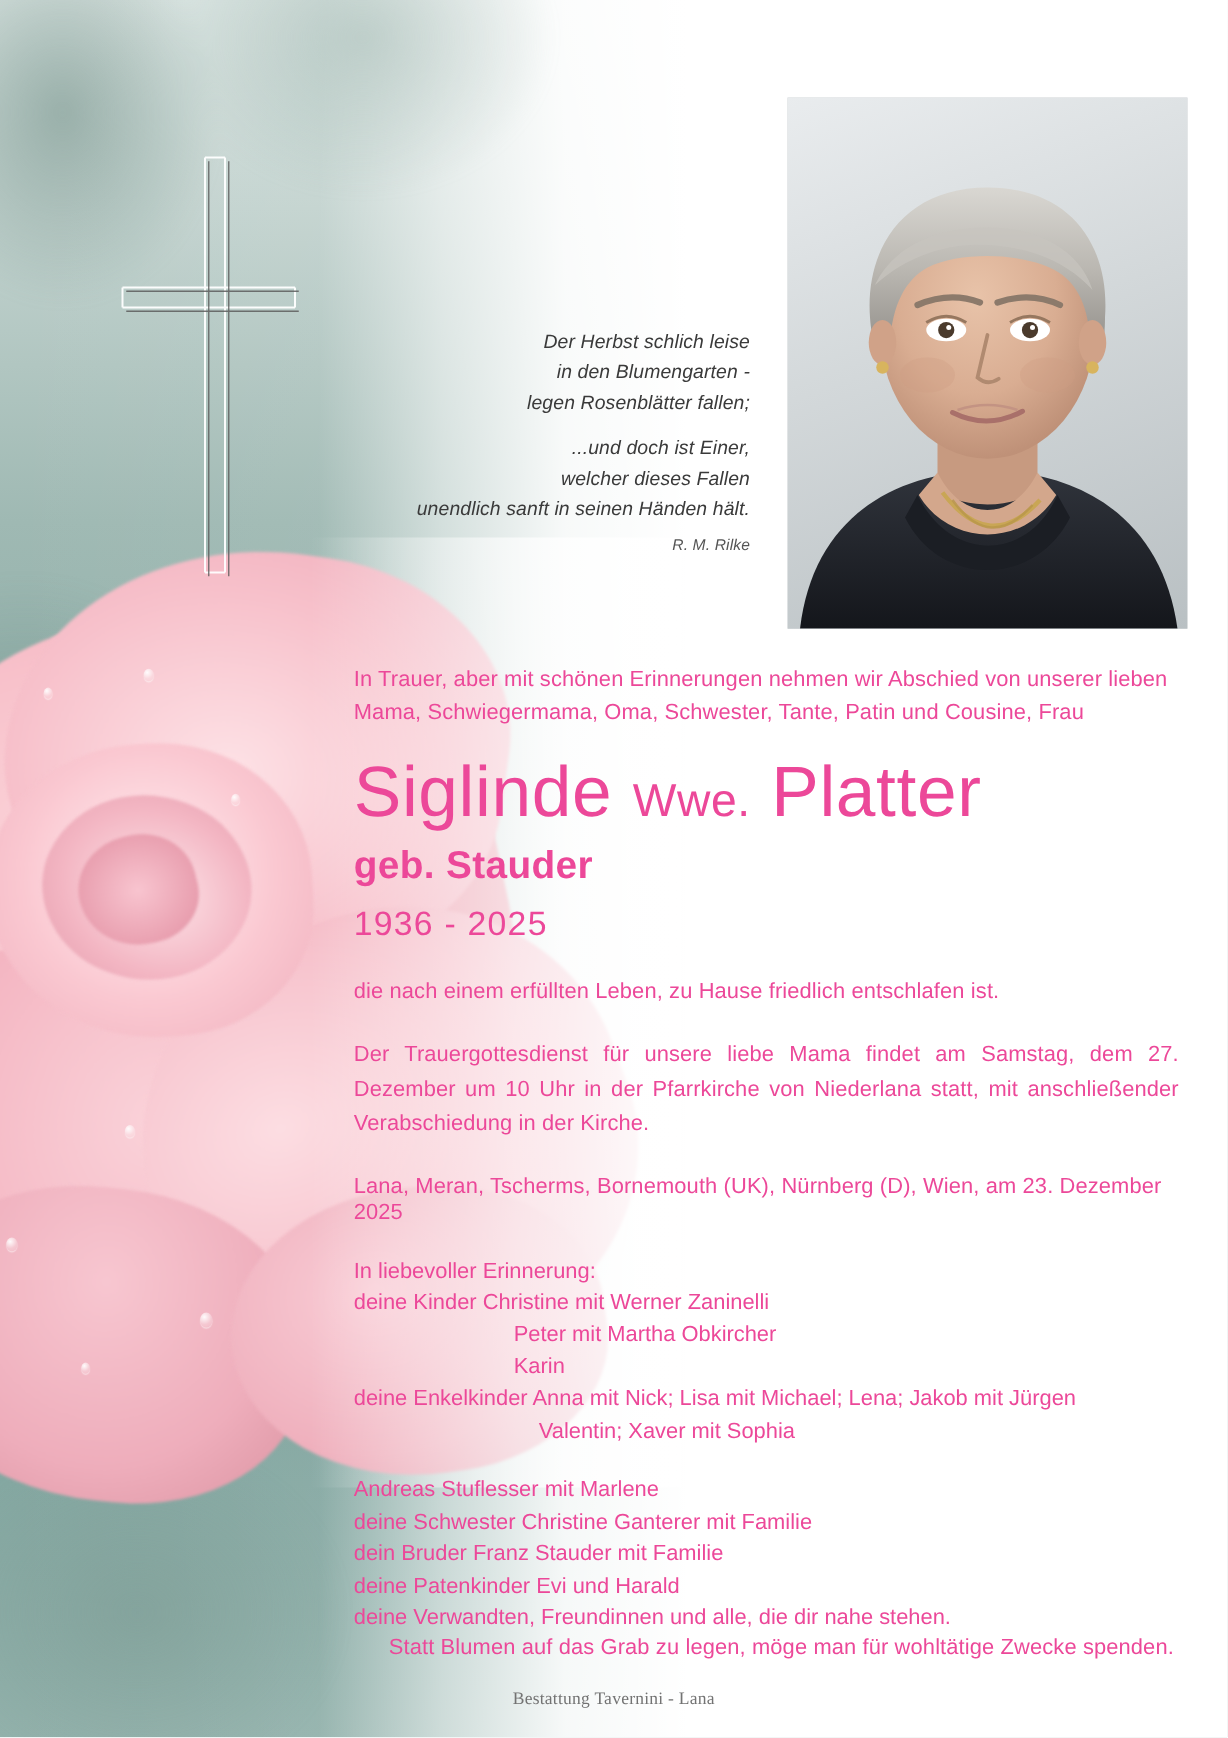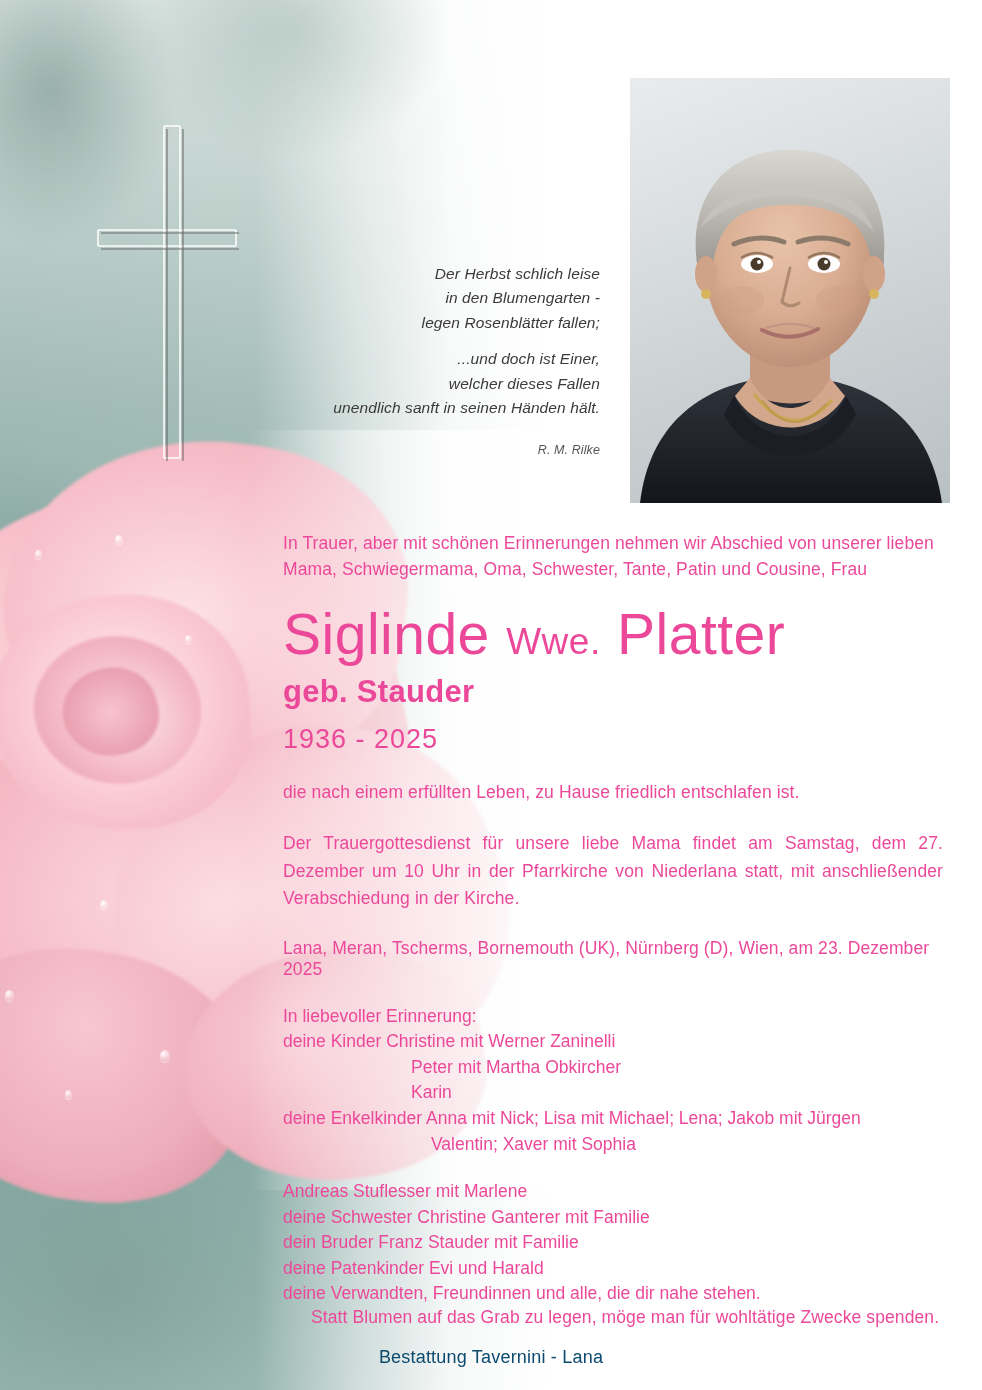--- a/index.html
+++ b/index.html
@@ -103,21 +103,21 @@
     width: 330px;
     text-align: right;
     font-style: italic;
     color: #3a3a3a;
     font-size: 15.5px;
     line-height: 1.58;
     letter-spacing: 0.1px;
   }
   .poem .stanza2 { margin-top: 12px; }
   .poem .author {
-    margin-top: 20px;
+    margin-top: 6px;
     font-size: 12.5px;
     color: #555;
   }
 
   
   .portrait {
     position: absolute;
     left: 630px;
     top: 78px;
     width: 320px;
@@ -183,23 +183,24 @@
     font-size: 17.5px;
     padding-left: 28px;
     letter-spacing: 0.1px;
   }
   .footer {
     position: absolute;
     left: 0;
     right: 0;
     bottom: 22px;
     text-align: center;
-    font-size: 18px;
-    color: #0c4a6e;
+    font-size: 14px;
+    color: #737373;
     letter-spacing: 0.2px;
+    font-family: Liberation Serif, serif;
   }
 </style>
 </head>
 <body>
 
 <div class="page">
 
   <div class="bg"></div>
   <div class="bg-mottle"></div>
 

